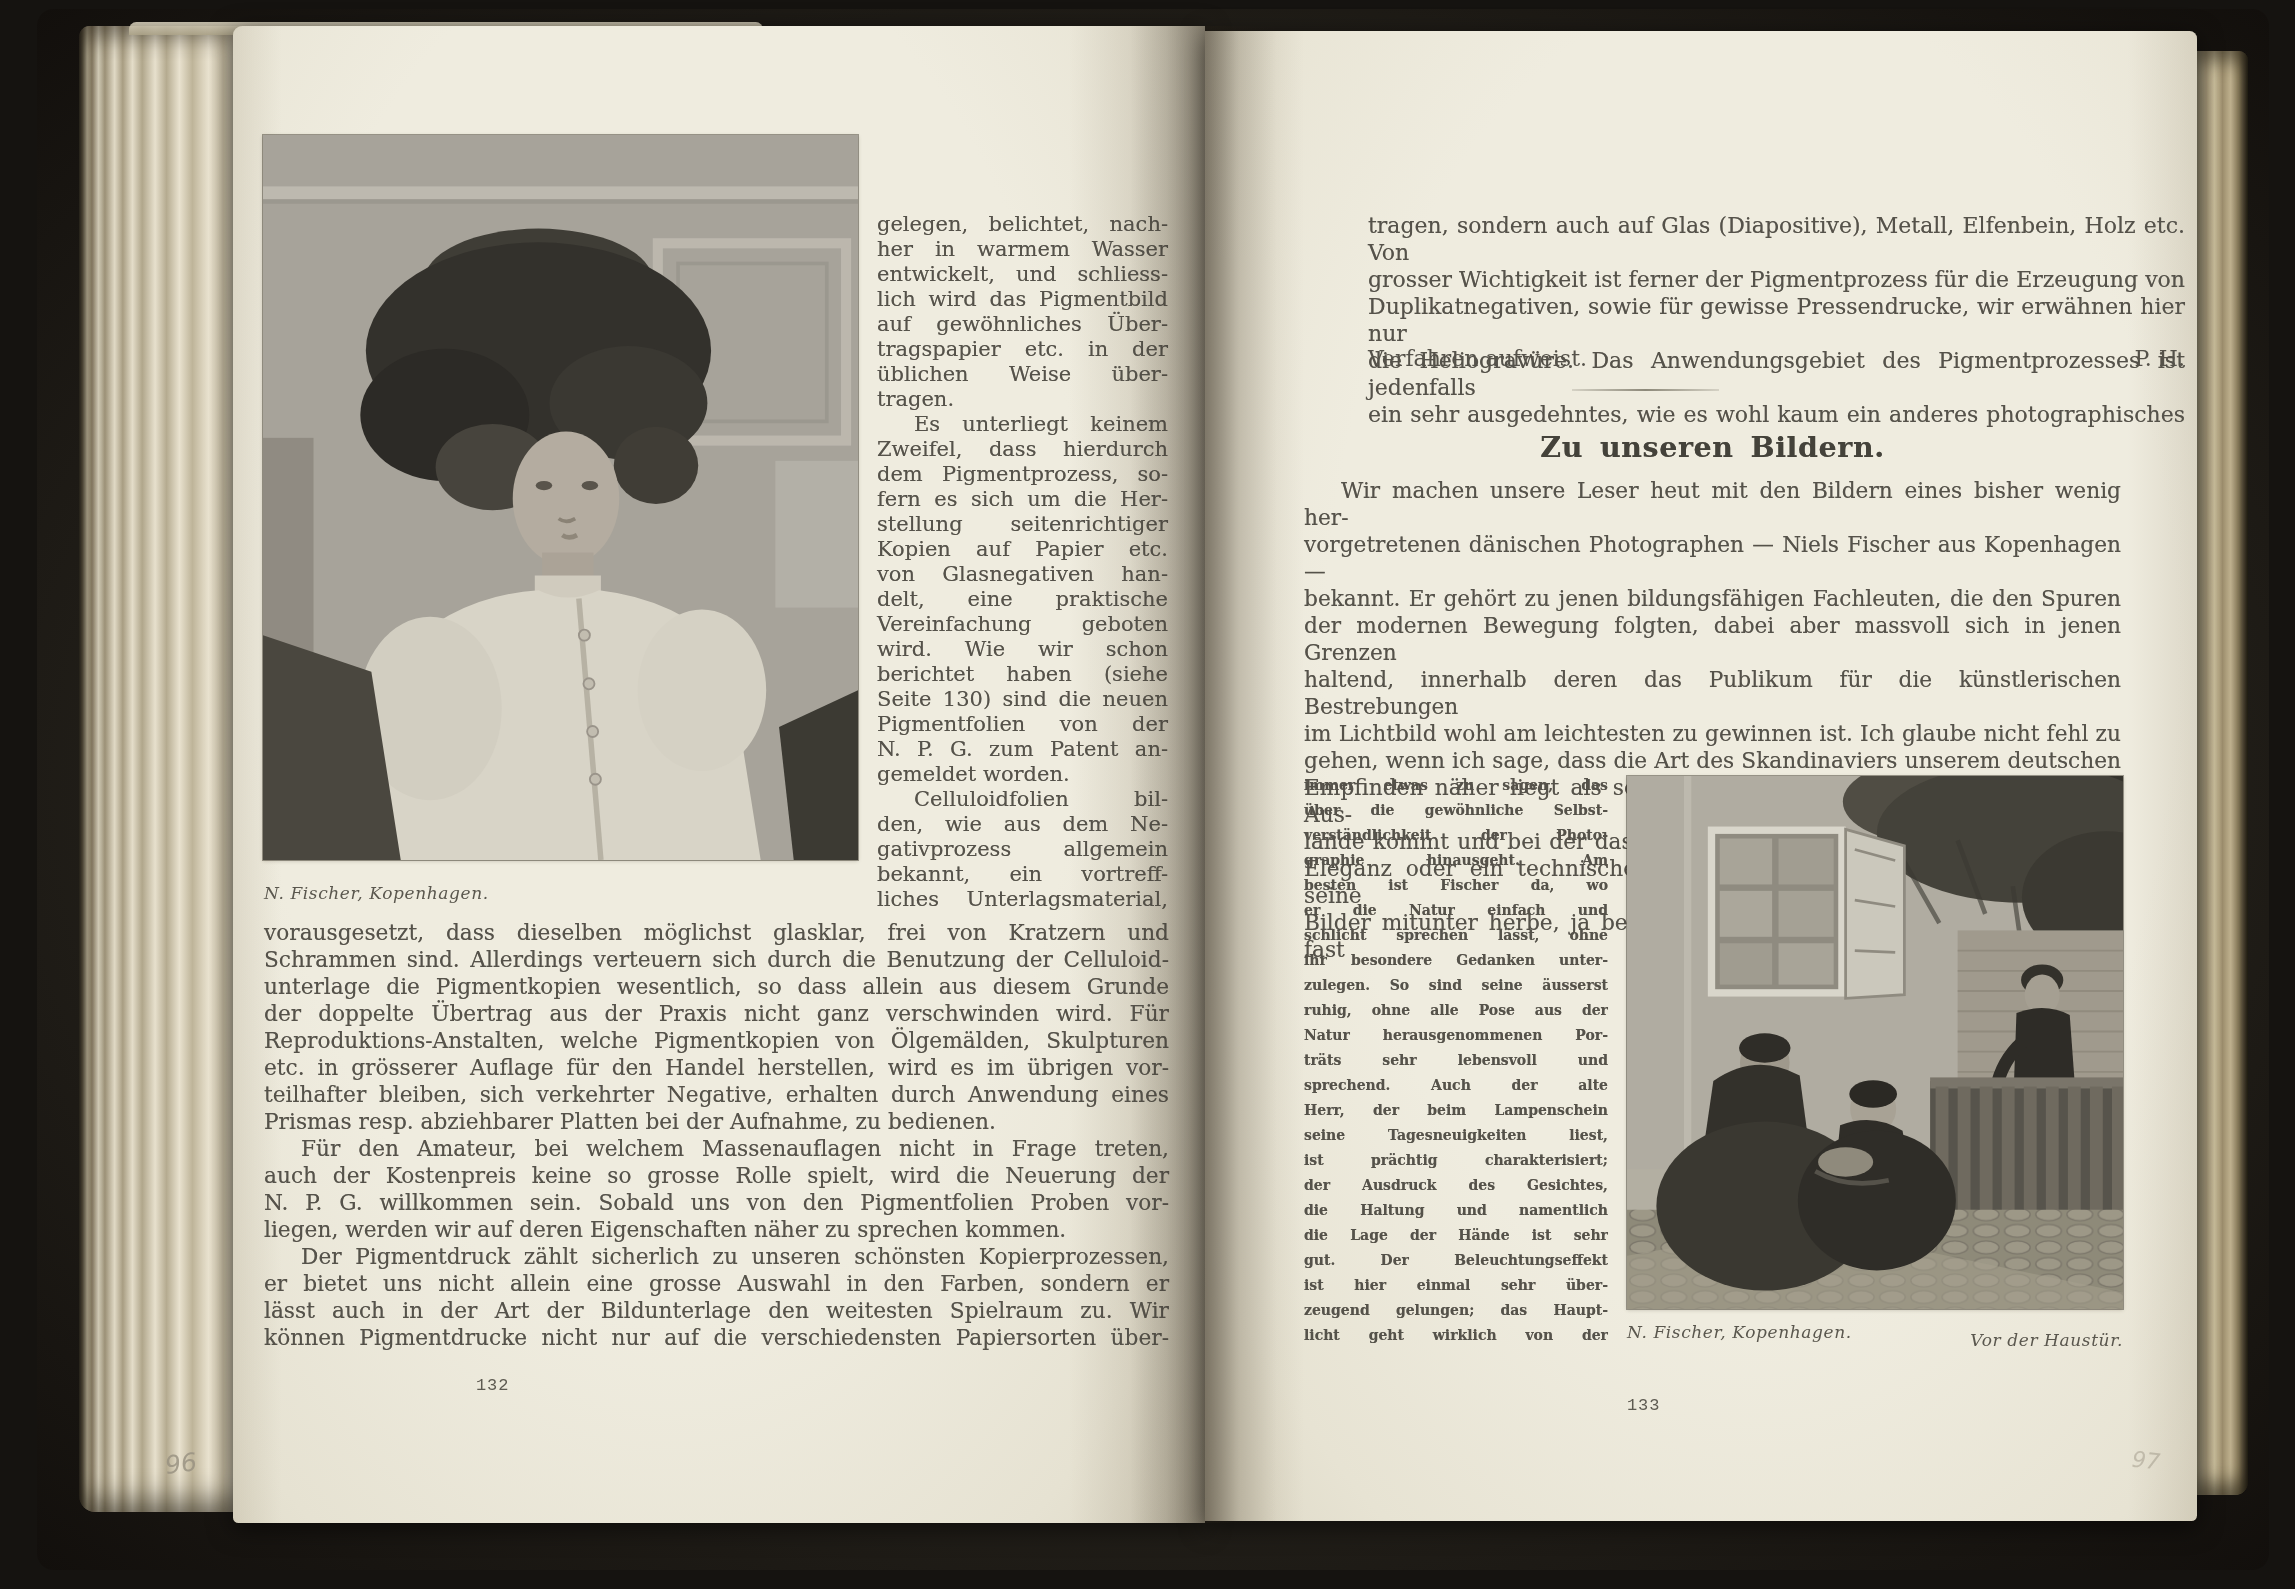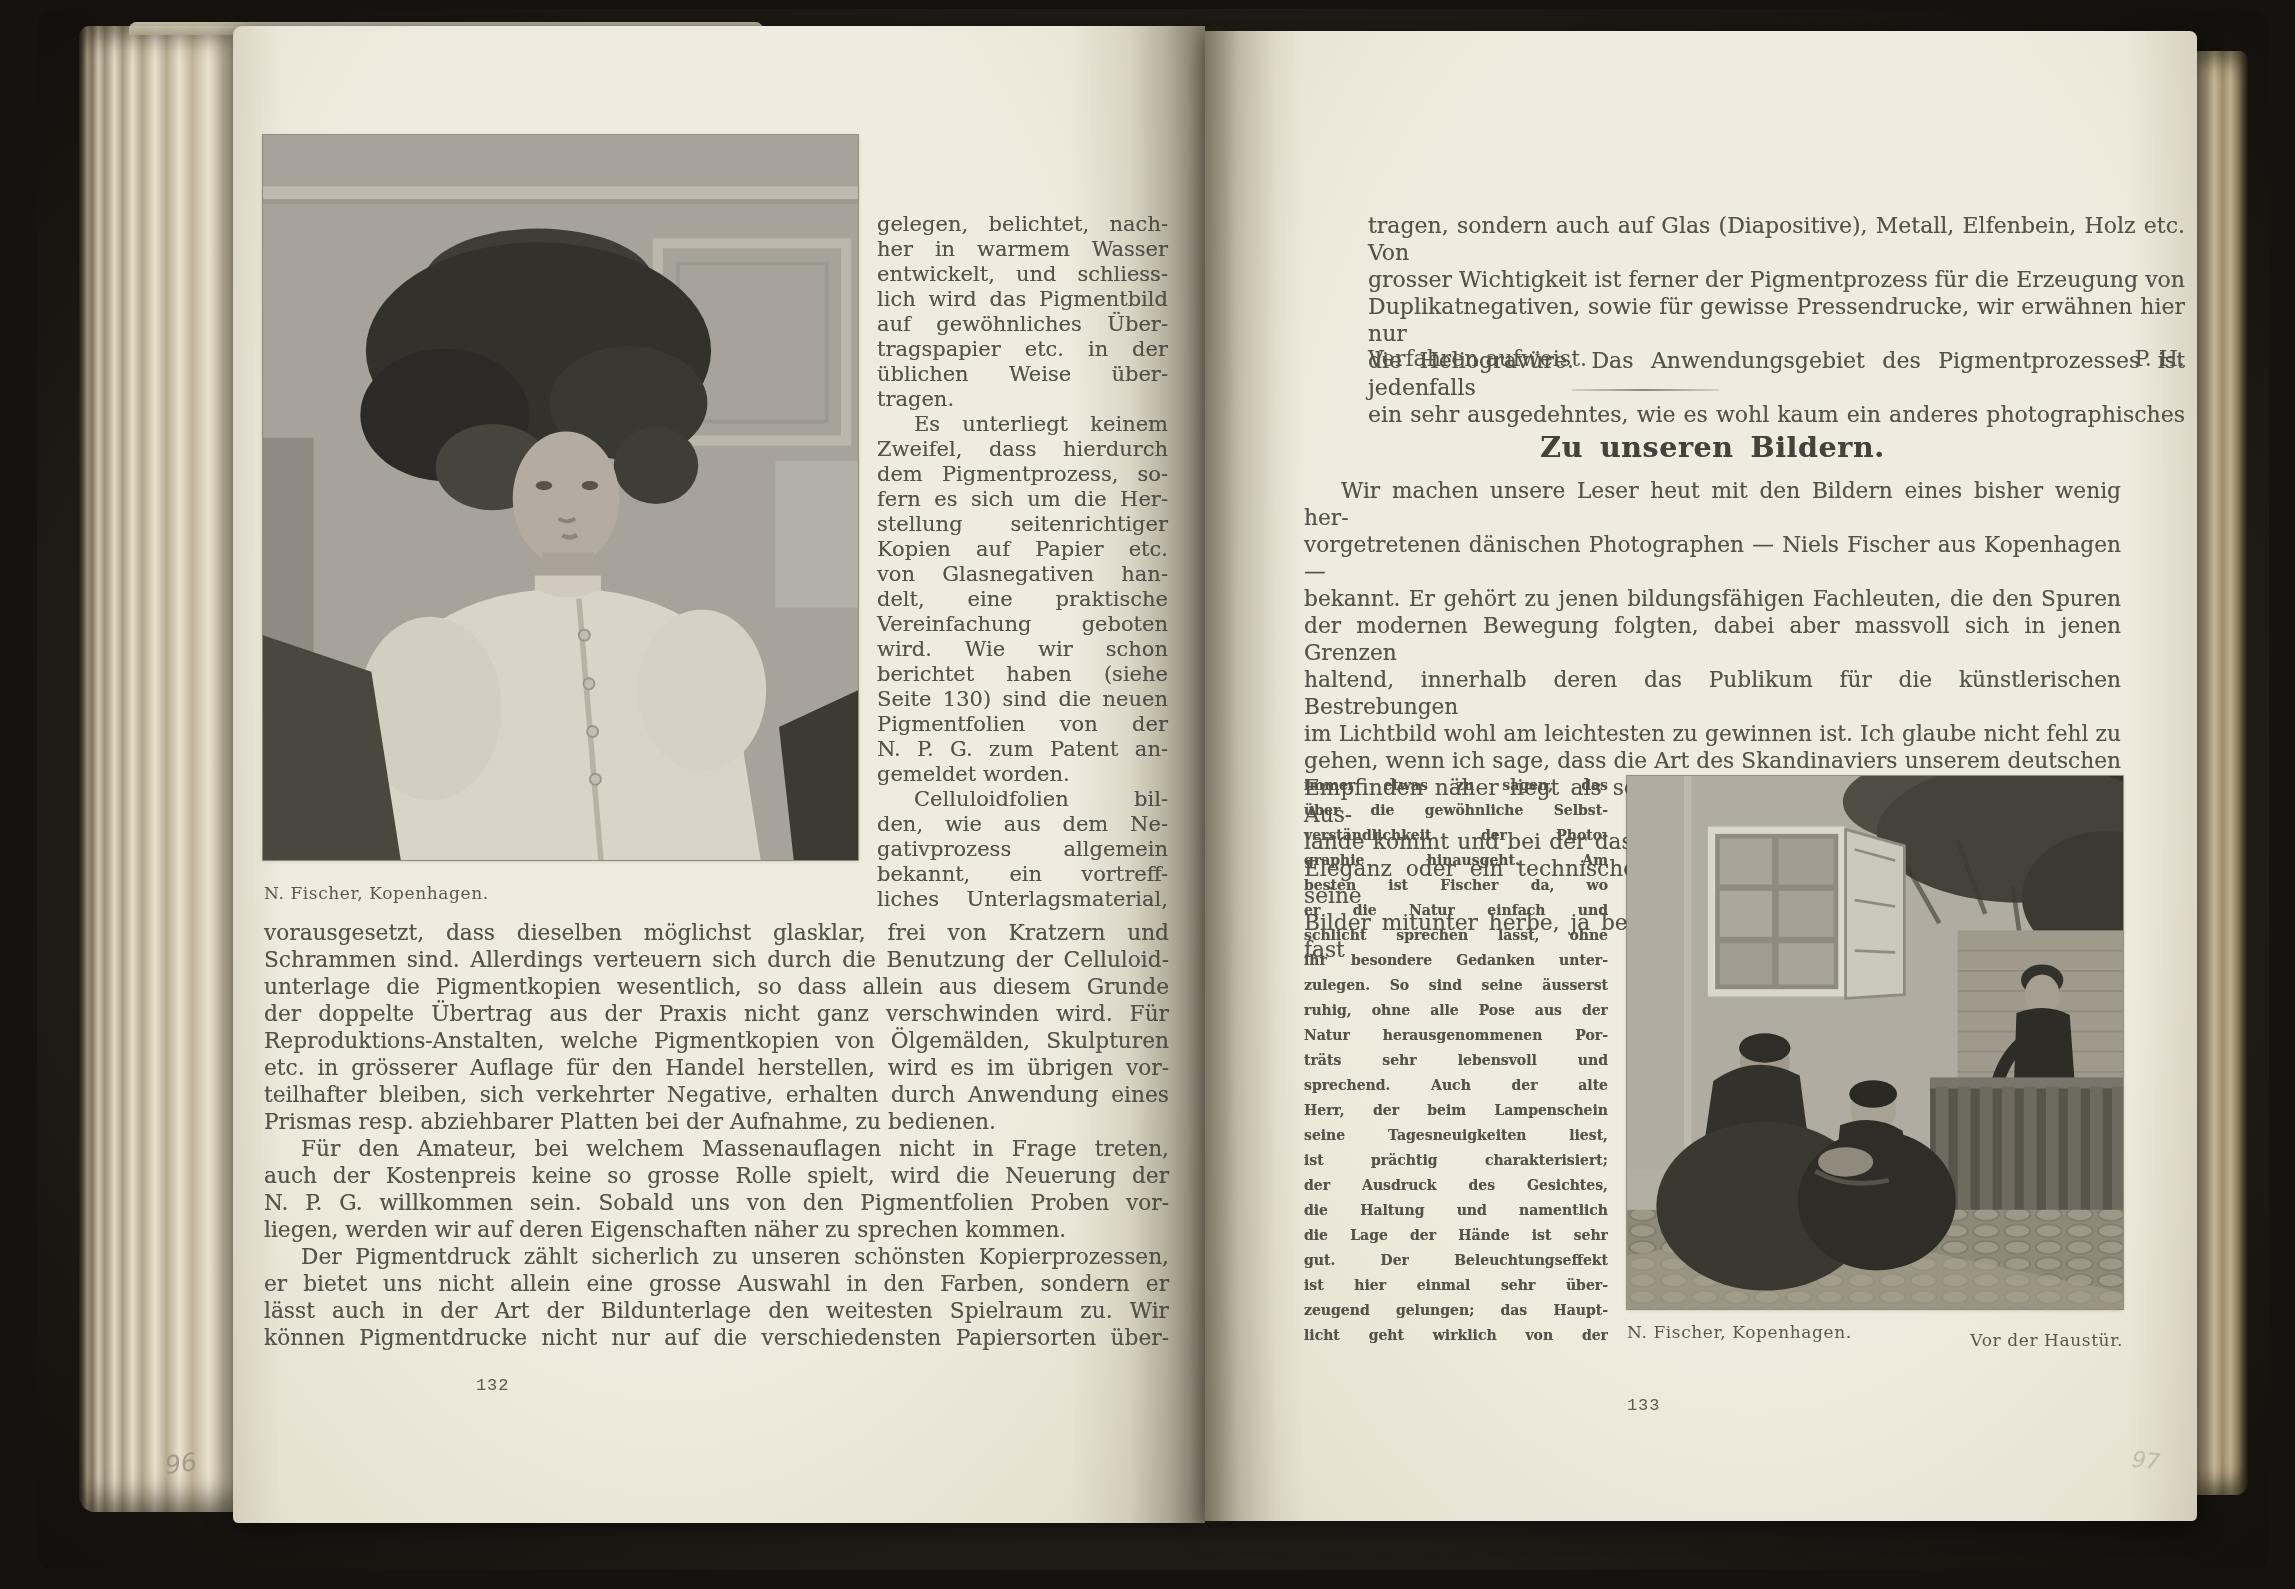--- a/index.html
+++ b/index.html
@@ -50,21 +50,21 @@
   .body-left{left:264px;top:919px;width:905px;font-size:21.7px;line-height:27px;}
   .top-right{left:1368px;top:212px;width:817px;font-size:22px;line-height:27px;}
   .body-right{left:1304px;top:477px;width:817px;font-size:21.7px;line-height:27px;}
   .col-right{left:1304px;top:773px;width:304px;font-size:14px;line-height:25px;font-weight:bold;}
   .closing{display:flex;justify-content:space-between;padding-right:13px;}
   .rule{position:absolute;left:1572px;top:389px;width:147px;height:1.8px;
     background:linear-gradient(90deg,rgba(110,105,92,.2),#8d897a,rgba(110,105,92,.2));}
   .heading{position:absolute;left:1304px;top:430px;width:817px;text-align:center;
     font-size:28.5px;font-weight:700;color:#44423a;letter-spacing:0.6px;word-spacing:6.4px;
     text-shadow:0 0 0.5px rgba(68,66,58,.6);}
-  .caption{position:absolute;font-size:17px;color:#5a574e;letter-spacing:0.6px;}
+  .caption{position:absolute;font-size:17px;color:#5a574e;letter-spacing:0.6px;font-style:italic;}
   .pagenum{position:absolute;font-size:17px;color:#5d5a51;letter-spacing:0.9px;font-family:Liberation Mono, monospace;}
   .pencil{position:absolute;font-size:25px;color:#979080;font-style:italic;
     font-family:"DejaVu Sans","Liberation Sans",sans-serif;opacity:.8;}
   .pencil-left{left:165px;top:1449px;transform:rotate(-7deg);}
   .pencil-right{left:2132px;top:1448px;transform:rotate(6deg);opacity:.45;font-size:22px;}
   
   .photo{position:absolute;outline:0.9px solid rgba(55,50,40,.45);
     box-shadow:0 0.9px 3.7px rgba(60,50,35,.25);}
   .photo svg{display:block;width:100%;height:100%;}
   .photo-left{left:263px;top:135px;width:595px;height:725px;}

